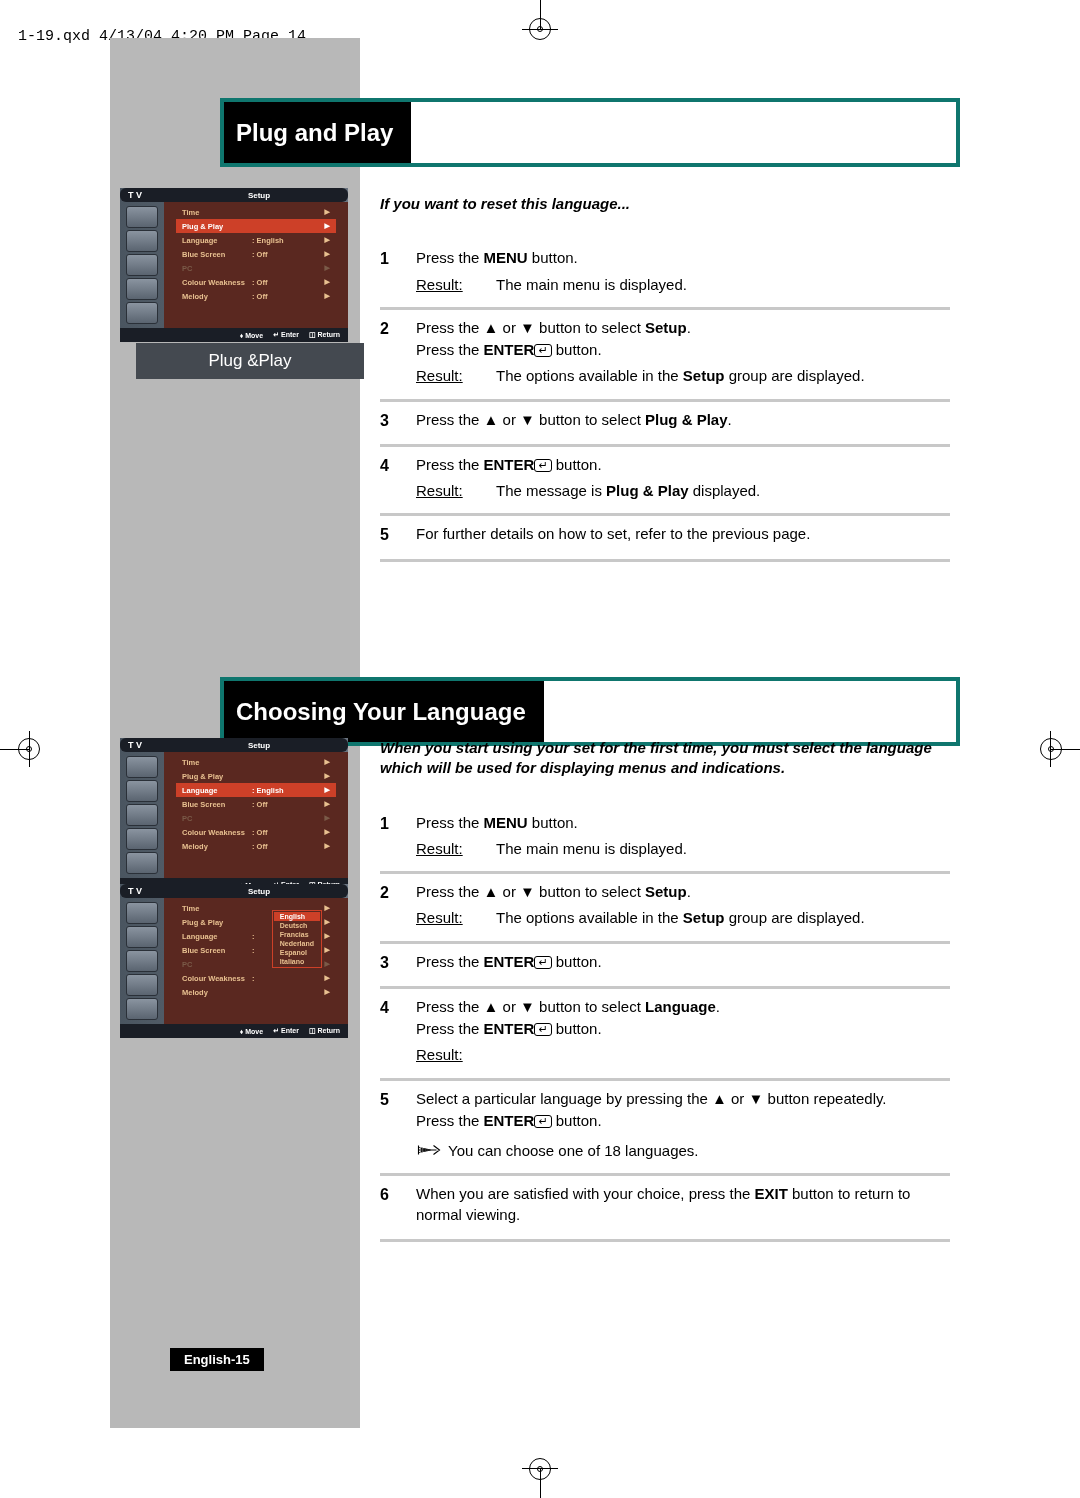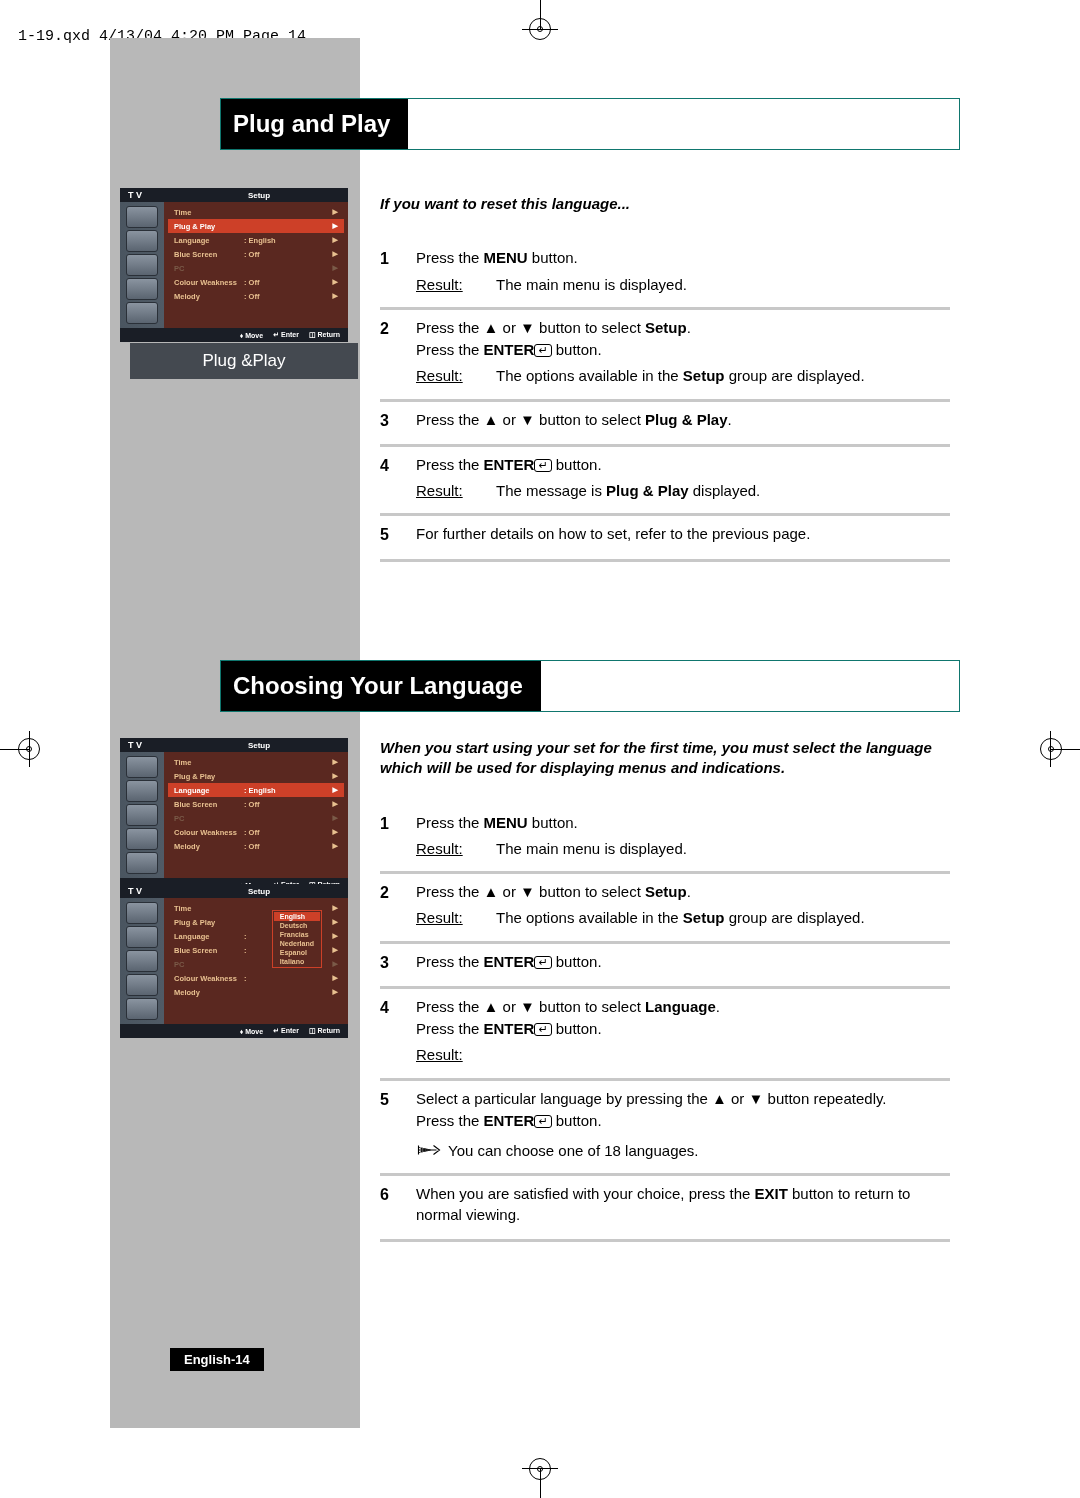--- a/index.html
+++ b/index.html
@@ -83,25 +83,25 @@
   }
   .content {
     position: absolute;
     left: 110px;
     top: 38px;
     width: 850px;
   }
   .section-header {
     margin-left: 110px;
     margin-top: 60px;
-    border: 1px solid #0f766e;
+    border: 4px solid #0f766e;
     background: #fff;
     display: flex;
     align-items: stretch;
-    height: 52px;
+    height: 69px;
   }
   .section-header .black {
     background: #000;
     color: #fff;
     font-weight: bold;
     font-size: 24px;
     display: flex;
     align-items: center;
     padding: 0 18px 0 12px;
   }
@@ -113,20 +113,21 @@
     width: 228px;
     background: linear-gradient(to right, #4a5560, #6a7480);
     font-size: 8.5px;
     color: #fff;
   }
   .osd .topbar {
     display: flex;
     background: #1a1e26;
     height: 14px;
     align-items: center;
+    border-radius: 6px;
   }
   .osd .topbar .tv { font-weight: bold; padding-left: 8px; width: 50px; font-size: 9px; }
   .osd .topbar .label { flex: 1; text-align: center; font-weight: bold; font-size: 8px; }
   .osd .body { display: flex; }
   .osd .icons {
     width: 44px;
     padding: 4px 0;
     display: flex;
     flex-direction: column;
     gap: 2px;
@@ -134,21 +135,21 @@
   }
   .osd .icon {
     width: 32px; height: 22px;
     background: linear-gradient(#8a94a0, #5a6470);
     border-radius: 3px;
     border: 1px solid #2a3038;
   }
   .osd .menu {
     flex: 1;
     background: #5a2820;
-    padding: 3px 4px;
+    padding: 3px 12px;
     display: flex;
     flex-direction: column;
   }
   .osd .row {
     display: flex;
     align-items: center;
     height: 14px;
     padding: 0 6px;
     color: #e8c090;
     font-weight: bold;
@@ -313,21 +314,21 @@
           </div>
         </div>
     </div>
     <div class="botbar">
       <span>♦ <span>Move</span></span>
       <span>↵ <span>Enter</span></span>
       <span>◫ <span>Return</span></span>
     </div>
   </div>
 
-  <div class="plugplay-box" style="left:20px; top:305px;">Plug &amp;Play</div>
+  <div class="plugplay-box" style="left:26px; top:305px;">Plug &amp;Play</div>
 
   <div class="instr" id="instr1" style="top:156px;">
     <div class="intro">If you want to reset this language...</div>
   <div class="step">
         <div class="num">1</div>
         <div class="body">
           <div class="line">Press the <b>MENU</b> button.</div>
           <div class="result-row">
             <span class="result-label">Result:</span>
             <span class="result-text">The main menu is displayed.</span>
@@ -554,15 +555,15 @@
         </div>
       </div>
       <div class="step">
         <div class="num">6</div>
         <div class="body">
           <div class="line">When you are satisfied with your choice, press the <b>EXIT</b> button to return to normal viewing.</div>
         </div>
       </div>
     </div>
 
-  <div class="footer-badge" style="left:60px; top:1310px;">English-14</div>
+  <div class="footer-badge" style="left:60px; top:1310px;">English-15</div>
 
 </div>
 
 </body></html>

